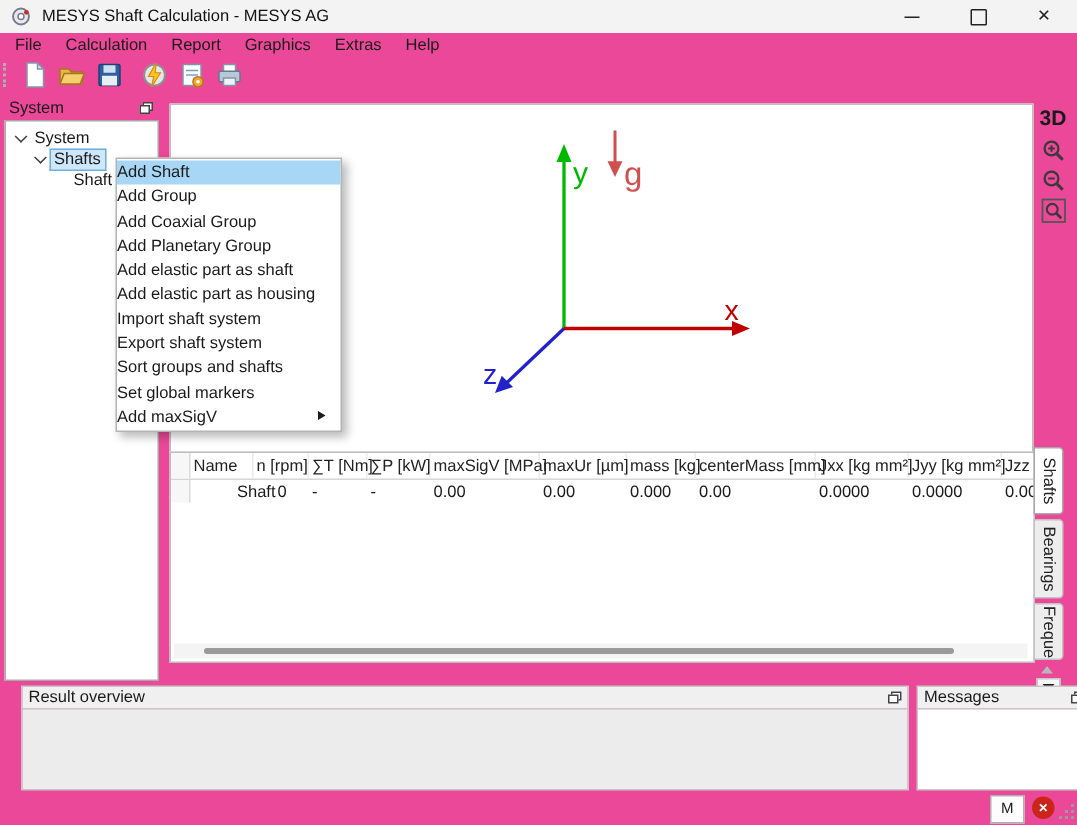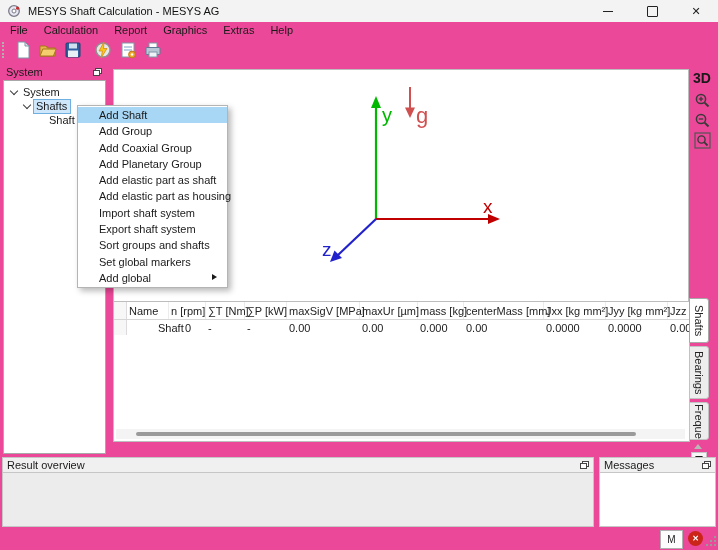--- a/index.html
+++ b/index.html
@@ -73,27 +73,27 @@
   .tab-up{width:0;height:0;border-left:4px solid transparent;border-right:4px solid transparent;
           border-bottom:5px solid #b8b8b8;margin:4px 0 3px 5px;}
   .tab-down{width:14px;height:11px;border:1px solid #c6c6c6;background:#f6f6f6;display:flex;
             align-items:center;justify-content:center;margin-left:2px;}
   .tab-down i{width:0;height:0;border-left:4px solid transparent;border-right:4px solid transparent;
               border-top:5px solid #1a1a1a;}
   
   .ctxmenu{position:absolute;left:77px;top:105px;width:149px;background:#ffffff;
            border:1px solid #b4b4b4;box-shadow:3px 3px 6px rgba(0,0,0,0.28);z-index:50;
            padding:1px 0;}
-  .mi{height:16.3px;line-height:16.3px;padding-left:21px;position:relative;white-space:nowrap;}
+  .mi{height:16.3px;line-height:16.3px;position:relative;white-space:nowrap;}
   .mi.hl{background:#a8d6f5;}
   .subarrow{position:absolute;right:10px;top:4.5px;width:0;height:0;
             border-top:3.5px solid transparent;border-bottom:3.5px solid transparent;
             border-left:5px solid #1a1a1a;}
   
-  .panel{position:absolute;border:1px solid #c6c6c6;box-sizing:border-box;}
+  .panel{position:absolute;border:1px solid #c6c6c6;box-sizing:border-box;margin-left:12px;}
   .phdr{height:14px;background:#f0f0f0;border-bottom:1px solid #c6c6c6;display:flex;
         align-items:center;}
   .phdr .lbl{margin-left:4px;}
   .pbody{width:100%;height:calc(100% - 15px);}
   #resultPanel{left:2px;top:457px;width:592px;height:70px;}
   #resultPanel .pbody{background:#ececec;}
   #msgPanel{left:599px;top:457px;width:117px;height:70px;}
   #msgPanel .pbody{background:#ffffff;}
   
   .statusbar{position:absolute;left:0;top:527px;width:718px;height:23px;}
@@ -301,21 +301,21 @@
     <div class="mi">Add Group</div>
     <div class="mi">Add Coaxial Group</div>
     <div class="mi">Add Planetary Group</div>
     <div class="mi">Add elastic part as shaft</div>
     <div class="mi">Add elastic part as housing</div>
     <div class="mi">Import shaft system</div>
     <div class="mi">Export shaft system</div>
     <div class="mi">Sort groups and shafts</div>
     <div class="mi">Set global markers</div>
     <div class="mi">
-      <span>Add global</span>
+      <span>Add maxSigV</span>
       <span class="subarrow"></span>
     </div>
   </div>
 
   <div class="panel" id="resultPanel">
     <div class="phdr">
       <span class="lbl">Result overview</span>
       <span class="dock">
           <i class="d1"></i>
           <i class="d2"></i>

